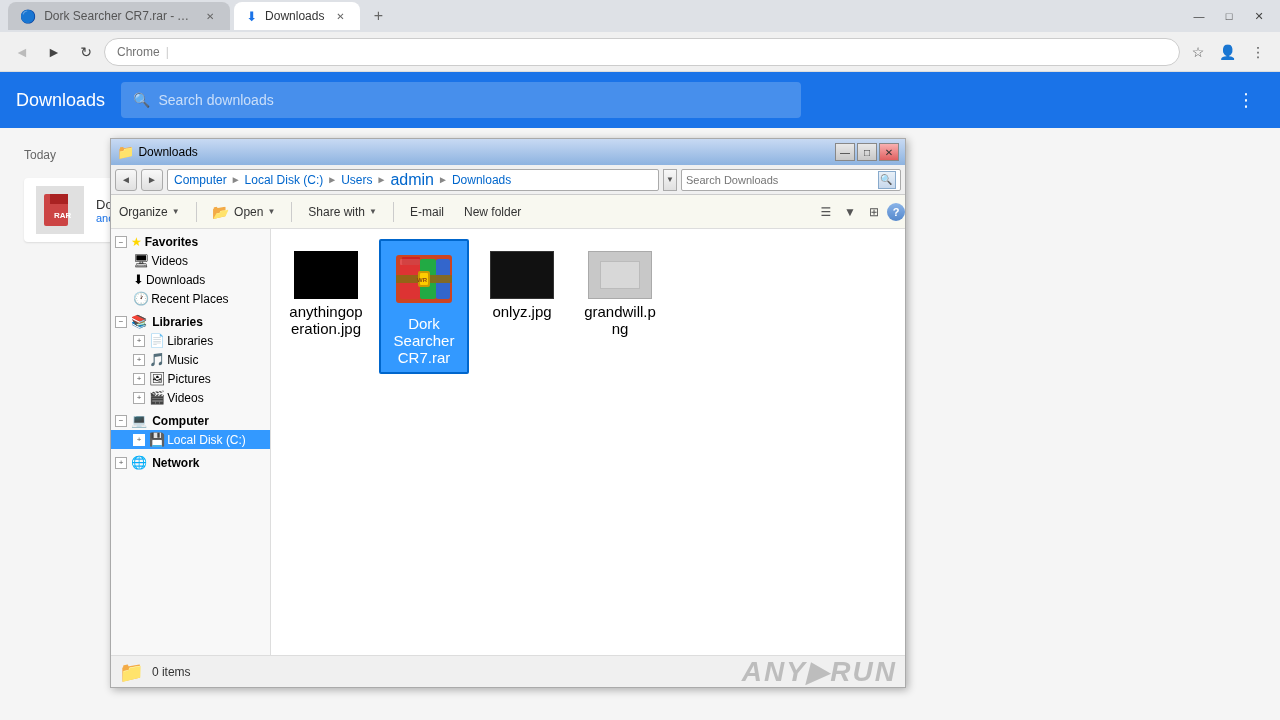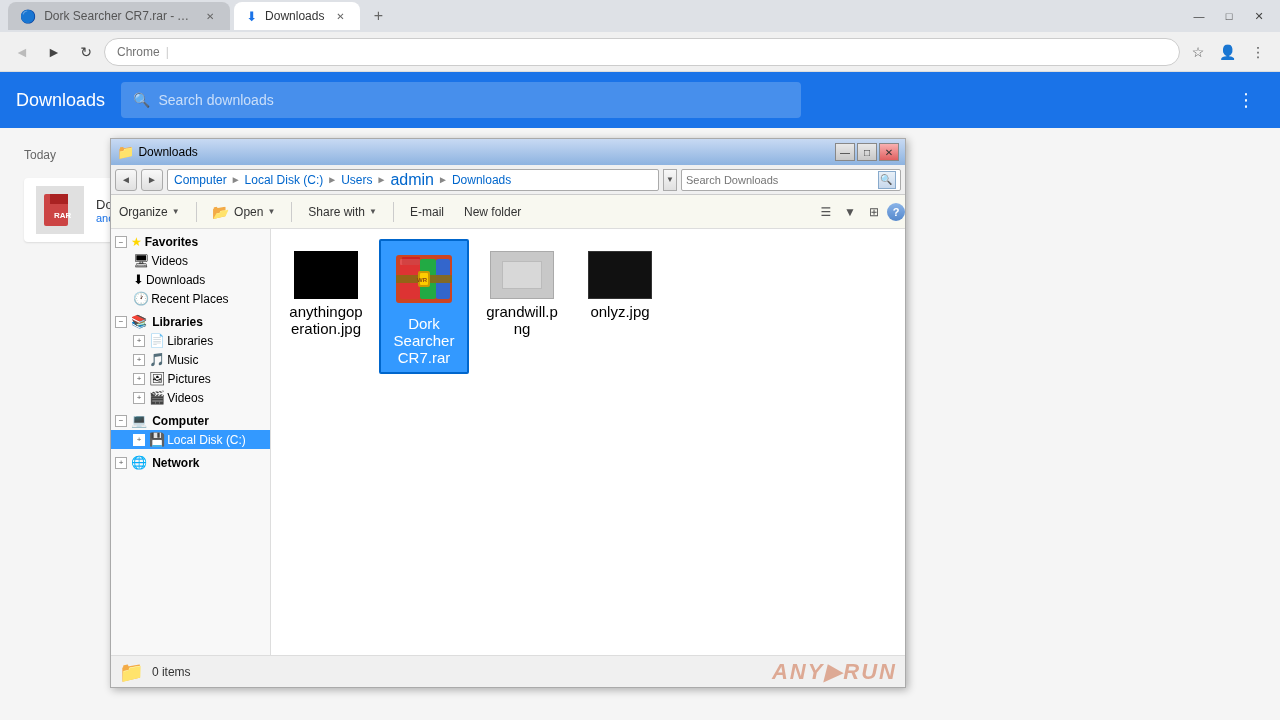--- a/index.html
+++ b/index.html
@@ -312,37 +312,37 @@
                 <text x="30" y="35" font-size="6" fill="#8B4513" font-weight="bold" text-anchor="middle">WR</text>
 
                 <rect x="8" y="12" width="20" height="6" rx="1" fill="rgba(255,255,255,0.15)"></rect>
               </svg>
               <div class="file-name" style="color:#fff;">Dork Searcher CR7.rar</div>
             </div>
           </div>
 
           <div class="file-item">
             <div style="display:flex; flex-direction:column; align-items:center;">
+              <div style="width:64px; height:48px; background:#111; margin-top:4px; border:1px solid #333;"></div>
+              <div class="file-name">onlyz.jpg</div>
+            </div>
+          </div>
+
+          <div class="file-item">
+            <div style="display:flex; flex-direction:column; align-items:center;">
               <div style="width:64px; height:48px; background:#c8c8c8; border:1px solid #aaa; display:flex; align-items:center; justify-content:center; margin-top:4px;">
                 <div style="width:40px; height:28px; background:#d8d8d8; border:1px solid #bbb;"></div>
               </div>
               <div class="file-name">grandwill.png</div>
             </div>
           </div>
 
-          <div class="file-item">
-            <div style="display:flex; flex-direction:column; align-items:center;">
-              <div style="width:64px; height:48px; background:#111; margin-top:4px; border:1px solid #333;"></div>
-              <div class="file-name">onlyz.jpg</div>
-            </div>
-          </div>
-
         </div>
       </div>
 
       <div class="explorer-status">
         <span style="font-size:20px;">📁</span>
         <span class="status-text">0 items</span>
-        <div class="anyrun-watermark" style="color:#c2410c; font-size:22px; font-weight:bold; letter-spacing:2px; opacity:0.4; margin-left:auto; font-style:italic;">ANY▶RUN</div>
+        <div class="anyrun-watermark" style="color:#737373; font-size:28px; font-weight:bold; letter-spacing:2px; opacity:0.4; margin-left:auto; font-style:italic;">ANY▶RUN</div>
       </div>
     </div>
   </div>
 </div>
 
 </body></html>

